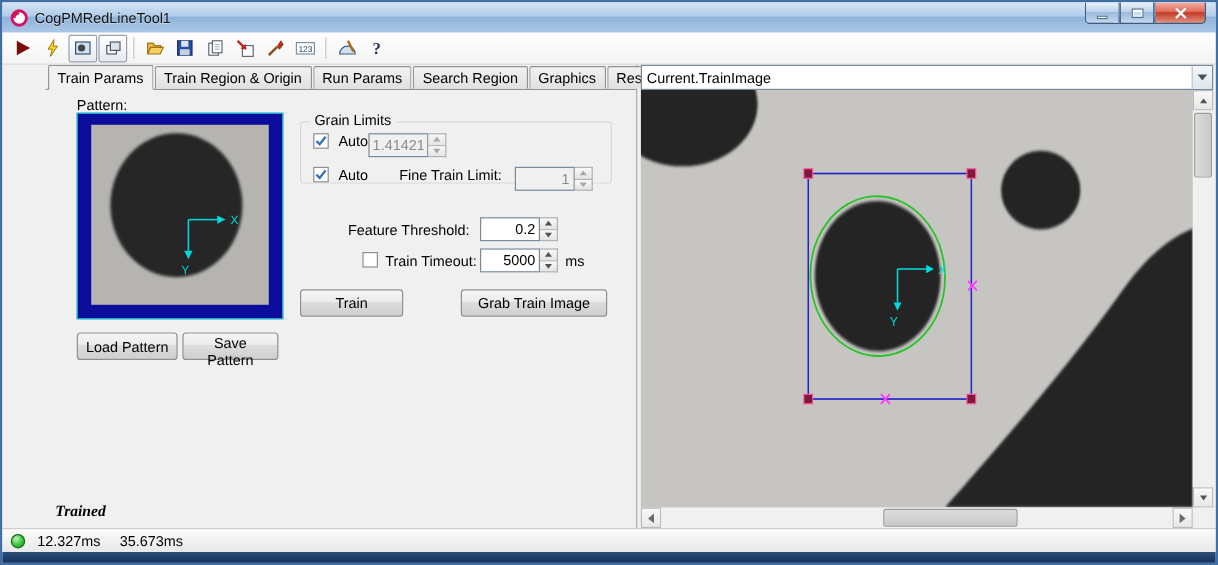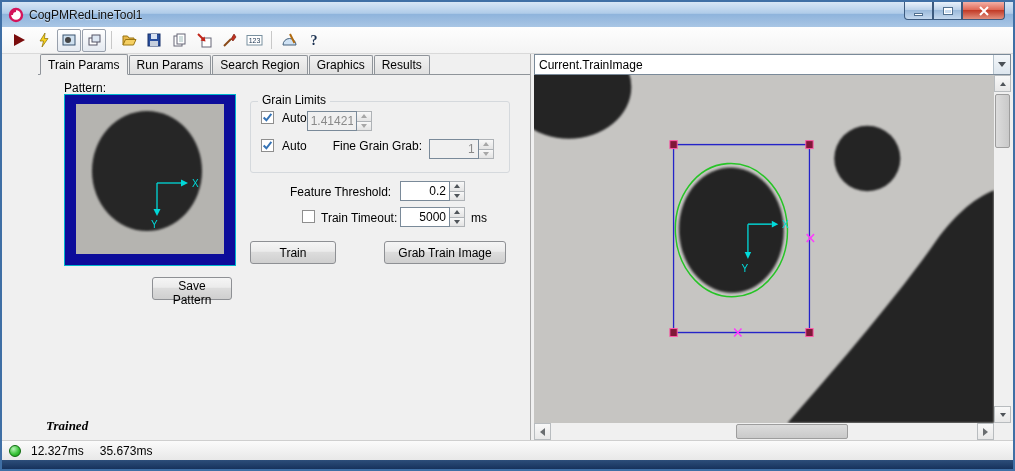--- a/index.html
+++ b/index.html
@@ -43,21 +43,21 @@
   .pattern-box{position:absolute;left:26px;top:19px;width:172px;height:172px;border:1px solid #00b4cc;background:#0c0c9a;}
   .pattern-box svg{display:block;width:100%;height:100%;}
 
   .btn{position:absolute;height:23px;border:1px solid #8e9094;border-radius:3px;font-family:inherit;font-size:12px;color:#000;
     background:linear-gradient(#f5f5f5,#ebebeb 45%,#dddddd 46%,#cfcfcf);cursor:default;}
   .btn-load{left:26px;top:202px;width:84px;}
   .btn-save{left:114px;top:202px;width:80px;}
   .btn-train{left:212px;top:166px;width:86px;}
   .btn-grab{left:346px;top:166px;width:122px;}
 
-  .groupbox{position:absolute;left:212px;top:26px;width:260px;height:72px;border:1px solid #d5d9dd;border-radius:3px;}
+  .groupbox{position:absolute;left:212px;top:26px;width:260px;height:52px;border:1px solid #d5d9dd;border-radius:3px;}
   .group-title{position:absolute;top:-9px;left:7px;background:#f0f0f0;padding:0 4px;}
   .grow{position:absolute;height:20px;display:flex;}
   .grow.r1{top:9px;left:10px;right:6px;}
   .grow.r2{top:37px;left:10px;right:6px;}
 
   .cb{width:13px;height:13px;border:1px solid #8e8e8e;background:#fff;display:inline-flex;align-items:center;justify-content:center;flex:none;}
   .cb svg{visibility:hidden;width:11px;height:11px;}
   .cb.checked svg{visibility:visible;}
 
   .num{height:20px;border:1px solid #7a8a99;background:#fff;font-family:inherit;font-size:12px;text-align:right;padding:0 3px;color:#000;}
@@ -217,20 +217,21 @@
         <text x="8" y="13" text-anchor="middle" font-size="14" font-weight="bold" font-family="Liberation Serif,serif" fill="#1a3050">?</text>
       </svg>
     </div>
   </div>
 
   <div class="main">
 
     <div class="left-panel">
       <div class="tabstrip">
         <div class="tab active">Train Params</div>
+        <div class="tab">Train Region &amp; Origin</div>
         <div class="tab">Run Params</div>
         <div class="tab">Search Region</div>
         <div class="tab">Graphics</div>
         <div class="tab">Results</div>
       </div>
 
       <div class="tabpage">
 
         <span class="lbl pattern-label">Pattern:</span>
 
@@ -243,20 +244,21 @@
               <path d="M92,88 L116,88"></path>
               <path d="M92,88 L92,114"></path>
             </g>
             <polygon points="116,84.5 123,88 116,91.5" fill="#00d8d8"></polygon>
             <polygon points="88.5,114 92,121 95.5,114" fill="#00d8d8"></polygon>
             <text x="127" y="92" font-size="10" fill="#00d8d8" font-family="Liberation Sans,sans-serif">X</text>
             <text x="86" y="133" font-size="10" fill="#00d8d8" font-family="Liberation Sans,sans-serif">Y</text>
           </svg>
         </div>
 
+        <button class="btn btn-load">Load Pattern</button>
         <button class="btn btn-save">Save Pattern</button>
 
         <div class="groupbox">
           <span class="group-title">Grain Limits</span>
           <div class="grow r1">
             <span class="cb checked">
               <svg viewBox="0 0 10 10">
                   <path d="M1.5,5 L4,7.5 L8.5,1.8" fill="none" stroke="#3673b5" stroke-width="1.8"></path>
                 </svg>
             </span>
@@ -271,21 +273,21 @@
                 </span>
               </span>
           </div>
           <div class="grow r2">
             <span class="cb checked">
               <svg viewBox="0 0 10 10">
                   <path d="M1.5,5 L4,7.5 L8.5,1.8" fill="none" stroke="#3673b5" stroke-width="1.8"></path>
                 </svg>
             </span>
             <span class="gl-label1">Auto</span>
-            <span class="gl-label2">Fine Grain Grab:</span>
+            <span class="gl-label2">Fine Train Limit:</span>
             <input class="num gl-field" disabled="" value="1" style="">
             <span class="spin dis">
                 <span class="sp">
                   <i class="tri-up"></i>
                 </span>
                 <span class="sp">
                   <i class="tri-dn"></i>
                 </span>
               </span>
           </div>

